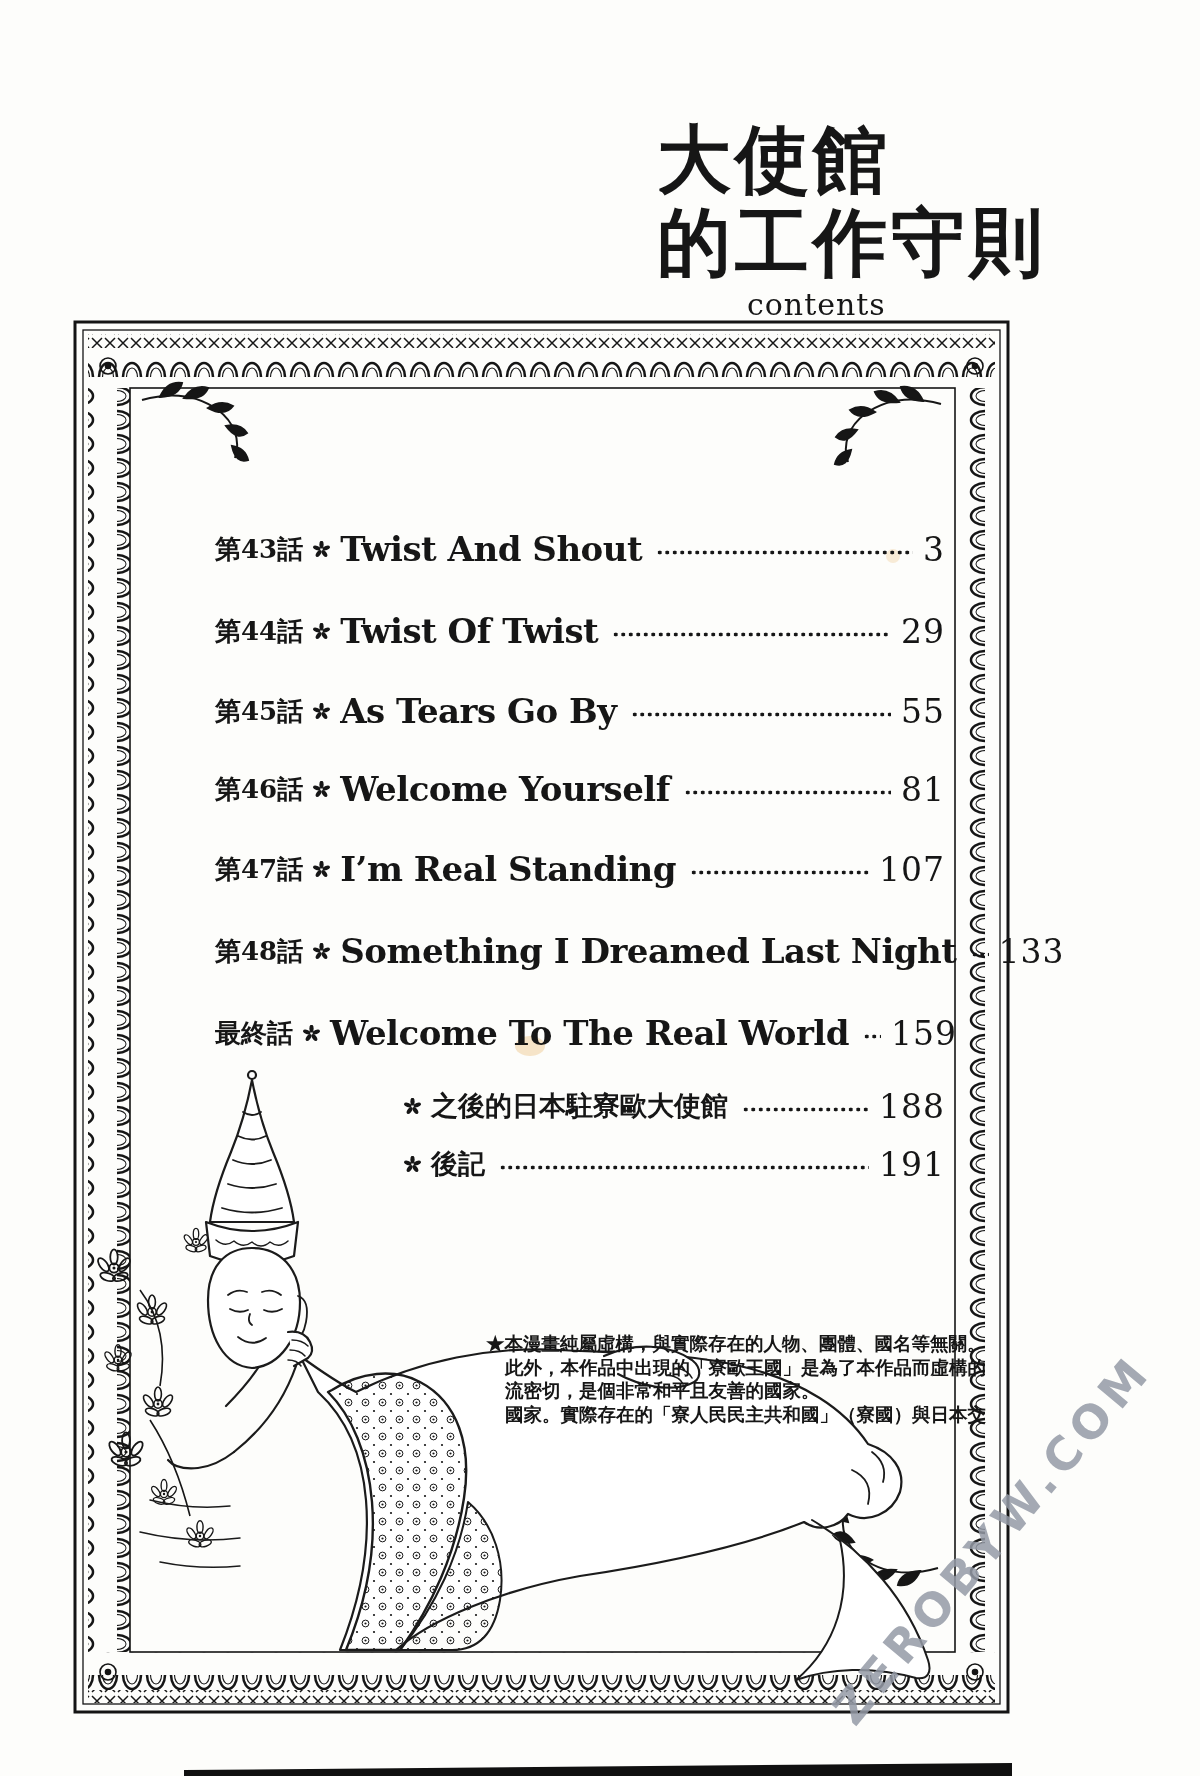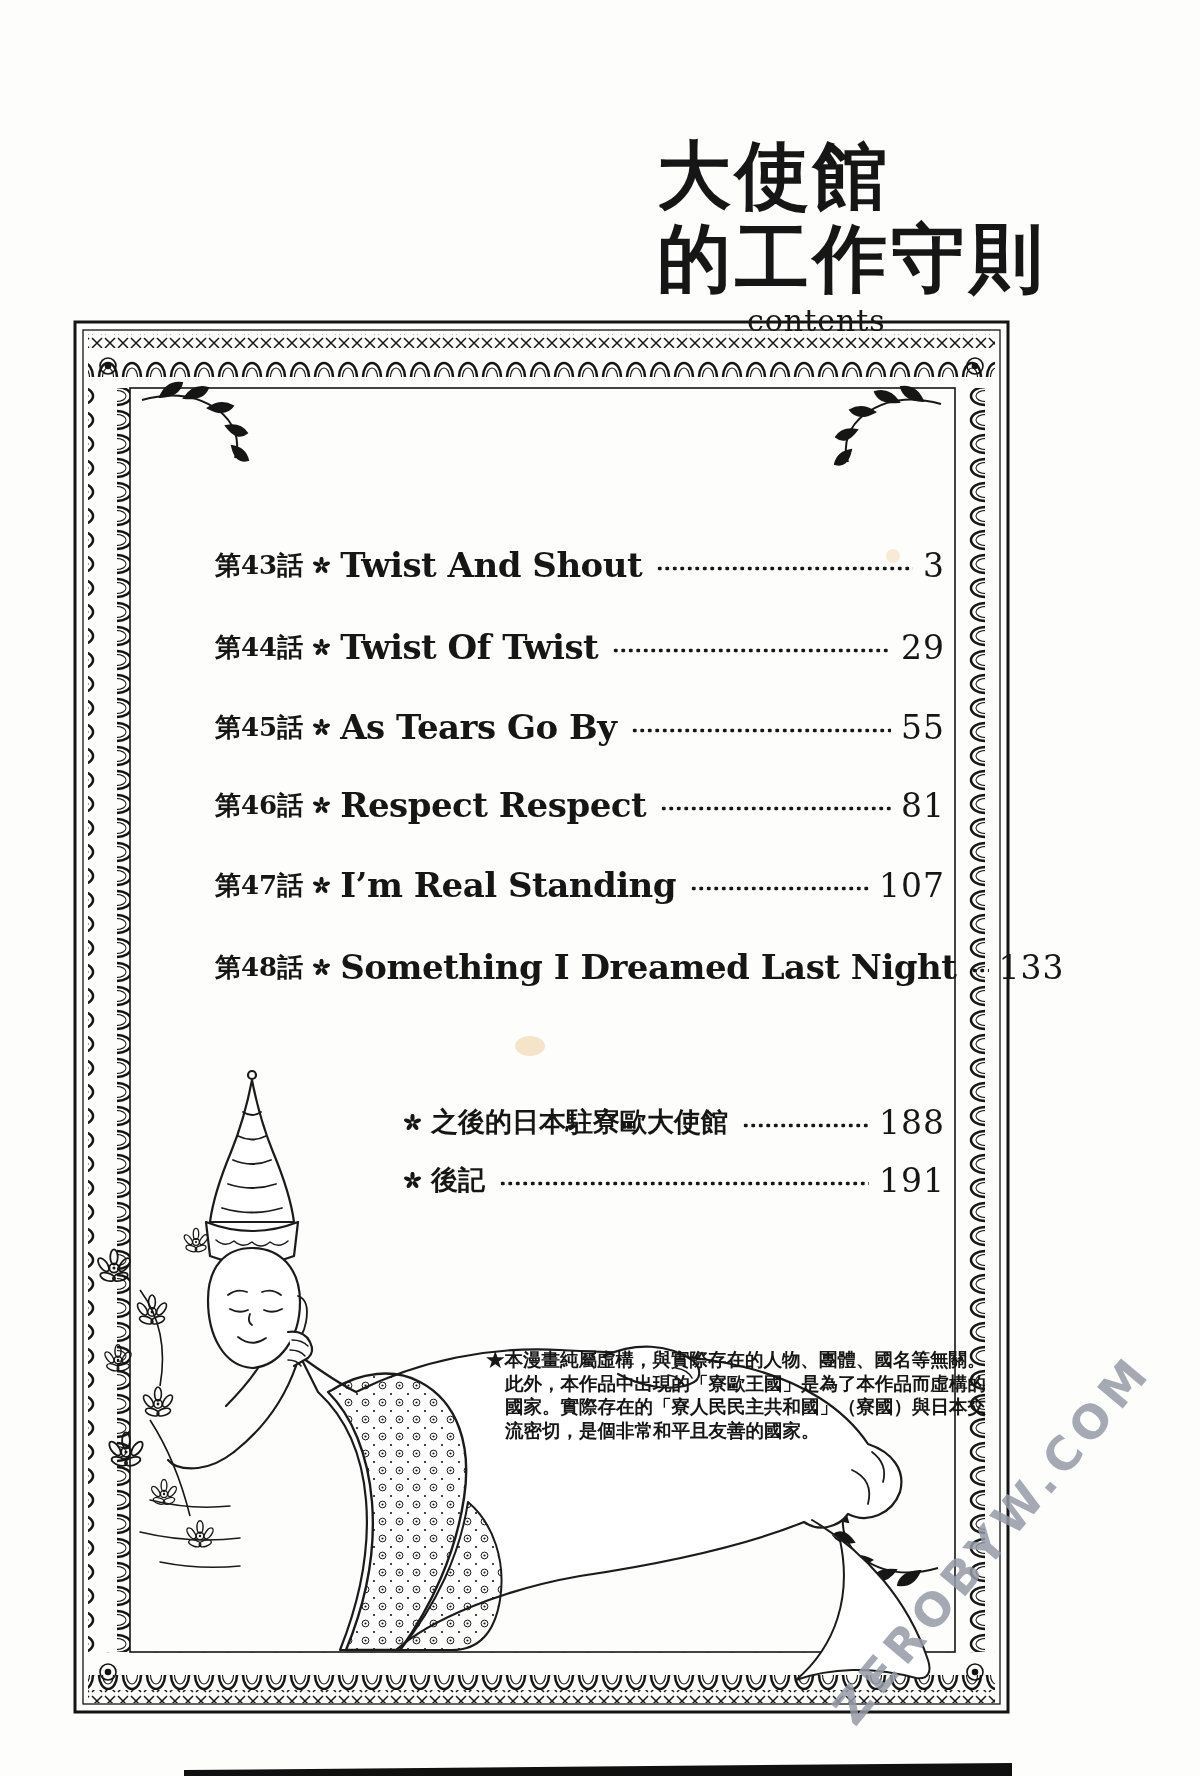--- a/index.html
+++ b/index.html
@@ -5,21 +5,21 @@
   html,body{margin:0;padding:0;background:#e8e8e8;}
   .page{
     position:relative;
     width:1200px;height:1776px;
     background:#fdfdfb;
     overflow:hidden;
     font-family:"DejaVu Serif","Liberation Serif",serif;
     color:#161616;
   }
   .artwork{position:absolute;left:0;top:0;z-index:1;}
-  .textlayer{position:absolute;left:0;top:16px;width:1200px;height:1364px;z-index:2;}
+  .textlayer{position:absolute;left:0;top:0;width:1200px;height:1364px;z-index:2;}
 
   
   .book-title{
     position:absolute;left:657px;top:118px;
     font-size:74px;font-weight:bold;line-height:1.12;
     letter-spacing:4px;white-space:nowrap;
   }
   .book-title span{display:block;}
   .contents-label{
     position:absolute;left:747px;top:287px;
@@ -261,21 +261,21 @@
       <span class="ch">第46話</span>
       <span class="fl"><svg width="17" height="17" viewBox="-12 -12 24 24">
             <g fill="#161616">
               <ellipse cx="0" cy="-7" rx="3" ry="5.5"></ellipse>
               <ellipse cx="0" cy="-7" rx="3" ry="5.5" transform="rotate(72)"></ellipse>
               <ellipse cx="0" cy="-7" rx="3" ry="5.5" transform="rotate(144)"></ellipse>
               <ellipse cx="0" cy="-7" rx="3" ry="5.5" transform="rotate(216)"></ellipse>
               <ellipse cx="0" cy="-7" rx="3" ry="5.5" transform="rotate(288)"></ellipse>
             </g>
           </svg></span>
-      <span class="ti">Respect Respect</span>
+      <span class="ti">Welcome Yourself</span>
       <span class="leader"></span>
       <span class="pg">81</span>
     </div>
 
     <div class="toc-row r5">
       <span class="ch">第47話</span>
       <span class="fl"><svg width="17" height="17" viewBox="-12 -12 24 24">
             <g fill="#161616">
               <ellipse cx="0" cy="-7" rx="3" ry="5.5"></ellipse>
               <ellipse cx="0" cy="-7" rx="3" ry="5.5" transform="rotate(72)"></ellipse>
@@ -298,20 +298,35 @@
               <ellipse cx="0" cy="-7" rx="3" ry="5.5" transform="rotate(144)"></ellipse>
               <ellipse cx="0" cy="-7" rx="3" ry="5.5" transform="rotate(216)"></ellipse>
               <ellipse cx="0" cy="-7" rx="3" ry="5.5" transform="rotate(288)"></ellipse>
             </g>
           </svg></span>
       <span class="ti">Something I Dreamed Last Night</span>
       <span class="leader"></span>
       <span class="pg">133</span>
     </div>
 
+    <div class="toc-row r7">
+      <span class="ch">最終話</span>
+      <span class="fl"><svg width="17" height="17" viewBox="-12 -12 24 24">
+            <g fill="#161616">
+              <ellipse cx="0" cy="-7" rx="3" ry="5.5"></ellipse>
+              <ellipse cx="0" cy="-7" rx="3" ry="5.5" transform="rotate(72)"></ellipse>
+              <ellipse cx="0" cy="-7" rx="3" ry="5.5" transform="rotate(144)"></ellipse>
+              <ellipse cx="0" cy="-7" rx="3" ry="5.5" transform="rotate(216)"></ellipse>
+              <ellipse cx="0" cy="-7" rx="3" ry="5.5" transform="rotate(288)"></ellipse>
+            </g>
+          </svg></span>
+      <span class="ti">Welcome To The Real World</span>
+      <span class="leader"></span>
+      <span class="pg">159</span>
+    </div>
 
     <div class="toc-row extra e1">
       <span class="fl"><svg width="17" height="17" viewBox="-12 -12 24 24">
             <g fill="#161616">
               <ellipse cx="0" cy="-7" rx="3" ry="5.5"></ellipse>
               <ellipse cx="0" cy="-7" rx="3" ry="5.5" transform="rotate(72)"></ellipse>
               <ellipse cx="0" cy="-7" rx="3" ry="5.5" transform="rotate(144)"></ellipse>
               <ellipse cx="0" cy="-7" rx="3" ry="5.5" transform="rotate(216)"></ellipse>
               <ellipse cx="0" cy="-7" rx="3" ry="5.5" transform="rotate(288)"></ellipse>
             </g>
@@ -332,21 +347,21 @@
             </g>
           </svg></span>
       <span class="ti-cjk">後記</span>
       <span class="leader"></span>
       <span class="pg">191</span>
     </div>
 
     <div class="disclaimer">
       <div class="dline">★本漫畫純屬虛構，與實際存在的人物、團體、國名等無關。</div>
       <div class="dline indent">此外，本作品中出現的「寮歐王國」是為了本作品而虛構的</div>
+      <div class="dline indent">流密切，是個非常和平且友善的國家。</div>
       <div class="dline indent">國家。實際存在的「寮人民民主共和國」（寮國）與日本交</div>
-      <div class="dline indent">流密切，是個非常和平且友善的國家。</div>
     </div>
 
   </div>
 
   <div class="watermark">ZEROBYW.COM</div>
 
 </div>
 
 </body></html>

